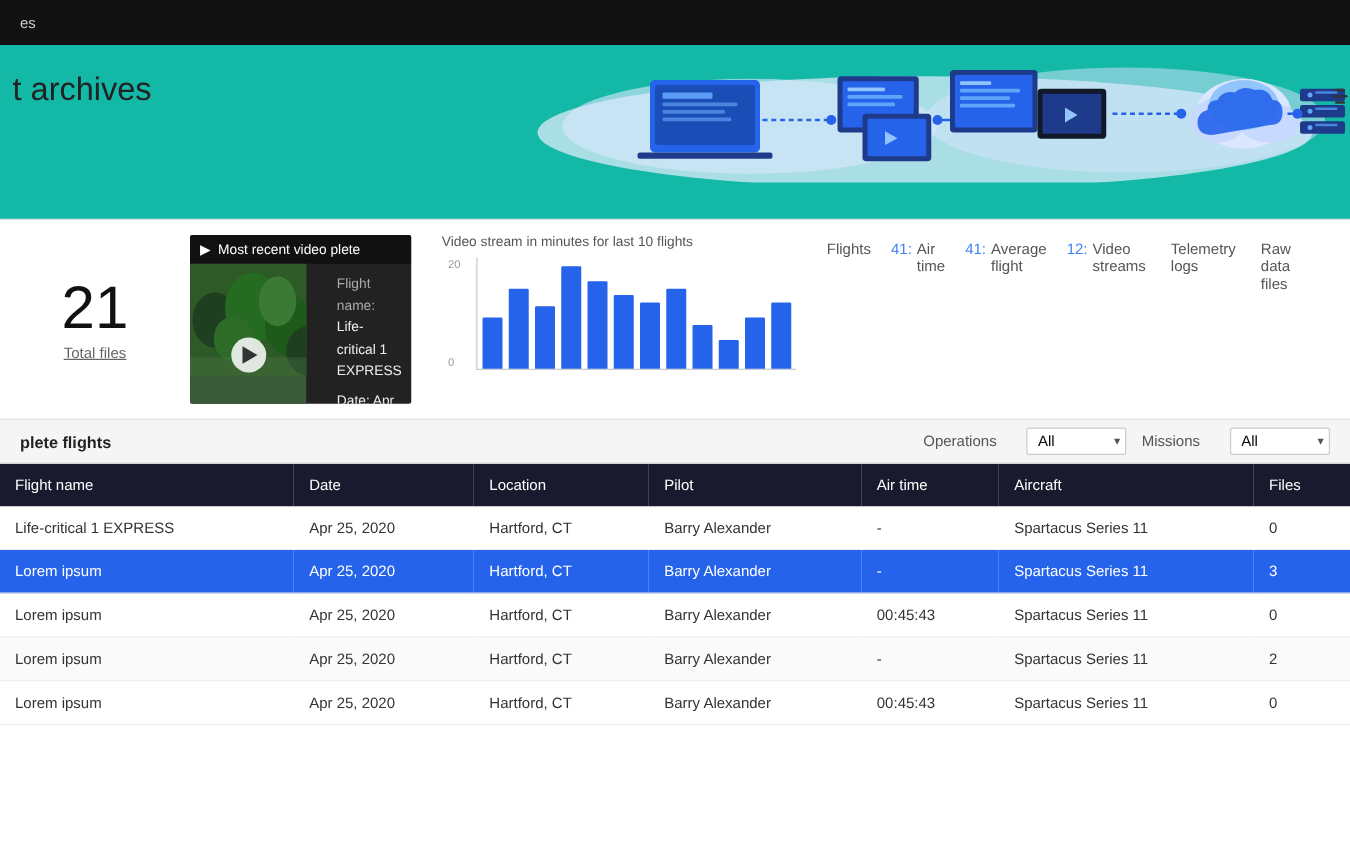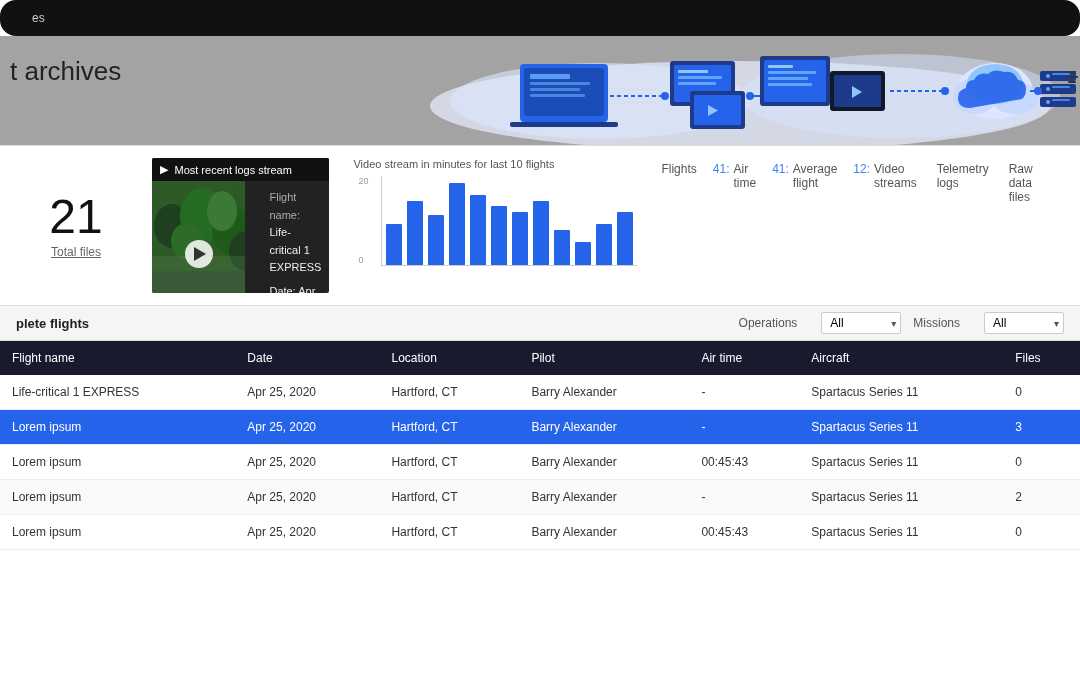--- a/index.html
+++ b/index.html
@@ -4,31 +4,30 @@
   <style>
     * { box-sizing: border-box; margin: 0; padding: 0; }
     body { font-family: Arial, sans-serif; background: #fff; font-size: 13px; color: #333; overflow: hidden; width: 1080px; height: 675px; }
 
     
     .top-bar {
       background: #111;
       height: 36px;
       display: flex;
       align-items: center;
-      padding: 0 32px;
+      padding: 0 16px;
       color: #ccc;
       font-size: 12px;
-      border-radius: 16px;
     }
 
     
     .header-area {
-      background: #a3a3a3;
+      background: #14b8a6;
       position: relative;
-      height: 110px;
+      height: 140px;
       border-bottom: 1px solid #e0e0e0;
       overflow: hidden;
     }
     .header-title {
       position: absolute;
       left: 0;
       top: 20px;
       font-size: 26px;
       font-weight: 300;
       color: #222;
@@ -372,21 +371,21 @@
   <div class="stats-area">
 
     <div class="total-files-box">
       <div class="total-files-number">21</div>
       <div class="total-files-label">Total files</div>
     </div>
 
     <div class="video-preview-box">
       <div class="video-preview-header">
         <span>▶</span>
-        <span>Most recent logs stream</span>
+        <span>Most recent video plete</span>
       </div>
       <div class="video-preview-body">
         <div class="video-thumbnail">
 
           <svg width="110" height="90" viewBox="0 0 110 90" style="position:absolute;top:0;left:0;">
             <rect width="110" height="90" fill="#2d5a27"></rect>
             <ellipse cx="20" cy="45" rx="18" ry="22" fill="#1e4020"></ellipse>
             <ellipse cx="50" cy="35" rx="22" ry="28" fill="#256b21"></ellipse>
             <ellipse cx="80" cy="50" rx="20" ry="24" fill="#1e5a1a"></ellipse>
             <ellipse cx="35" cy="60" rx="16" ry="18" fill="#2d6b28"></ellipse>

